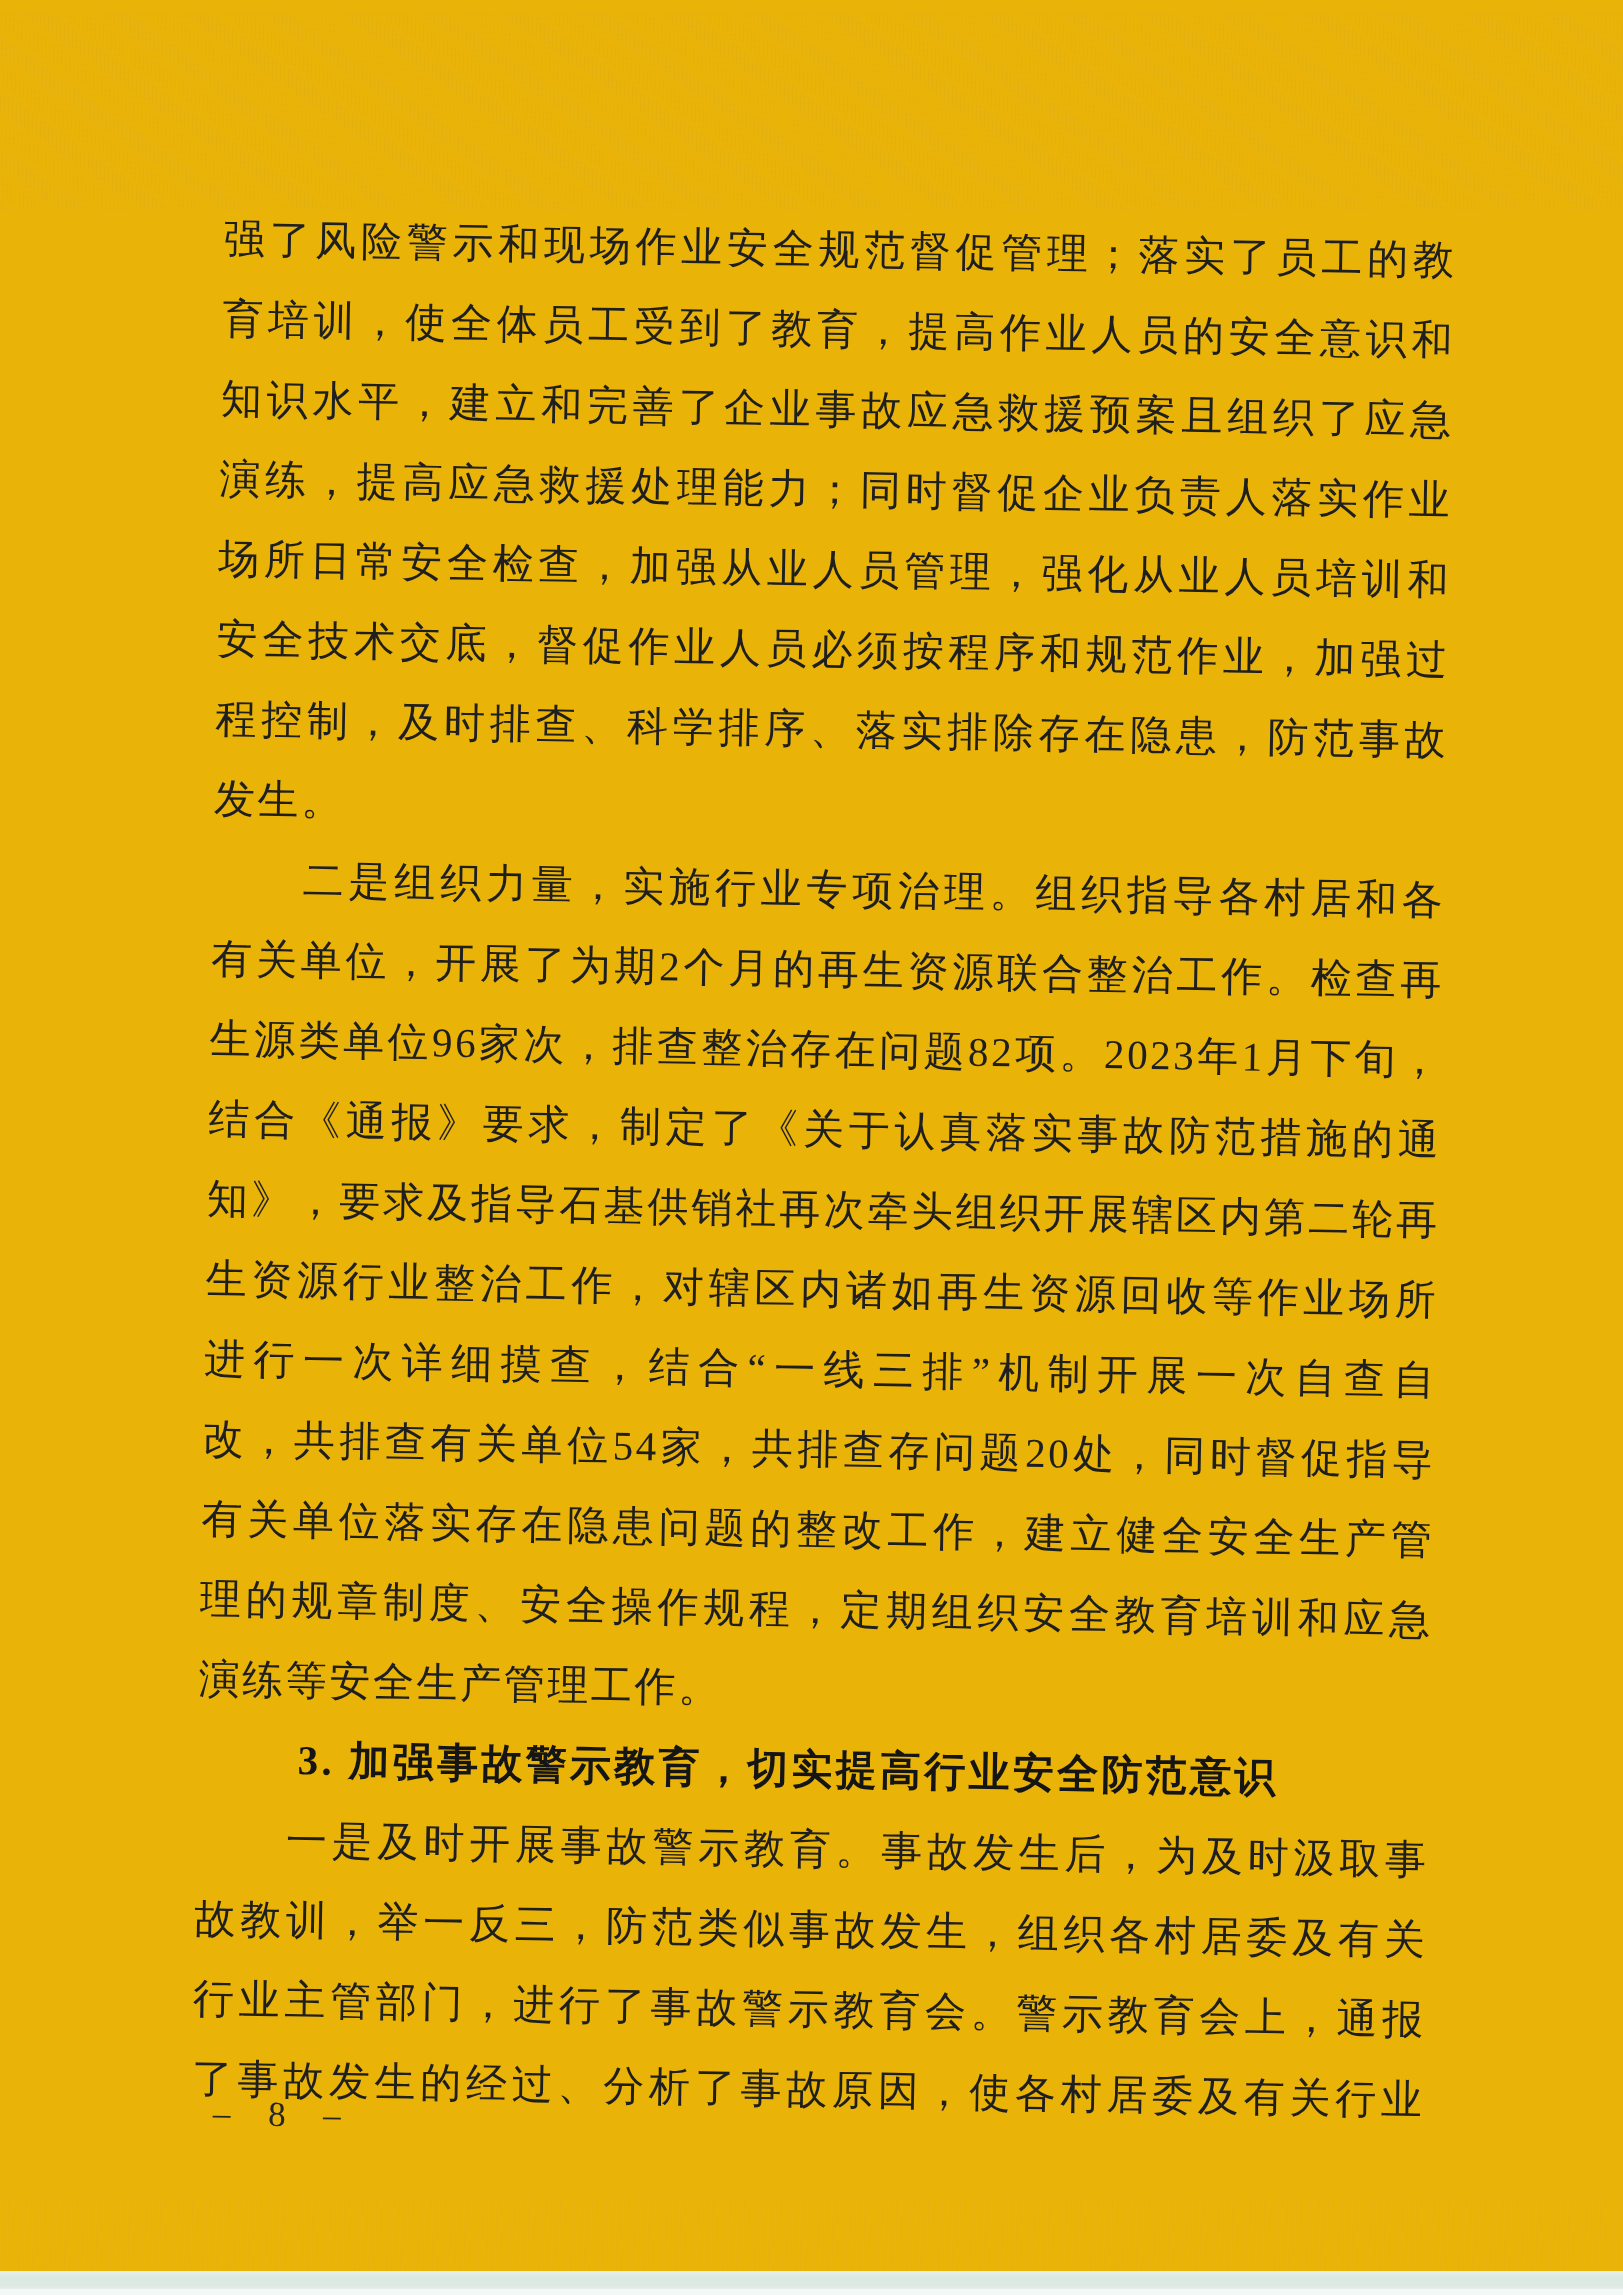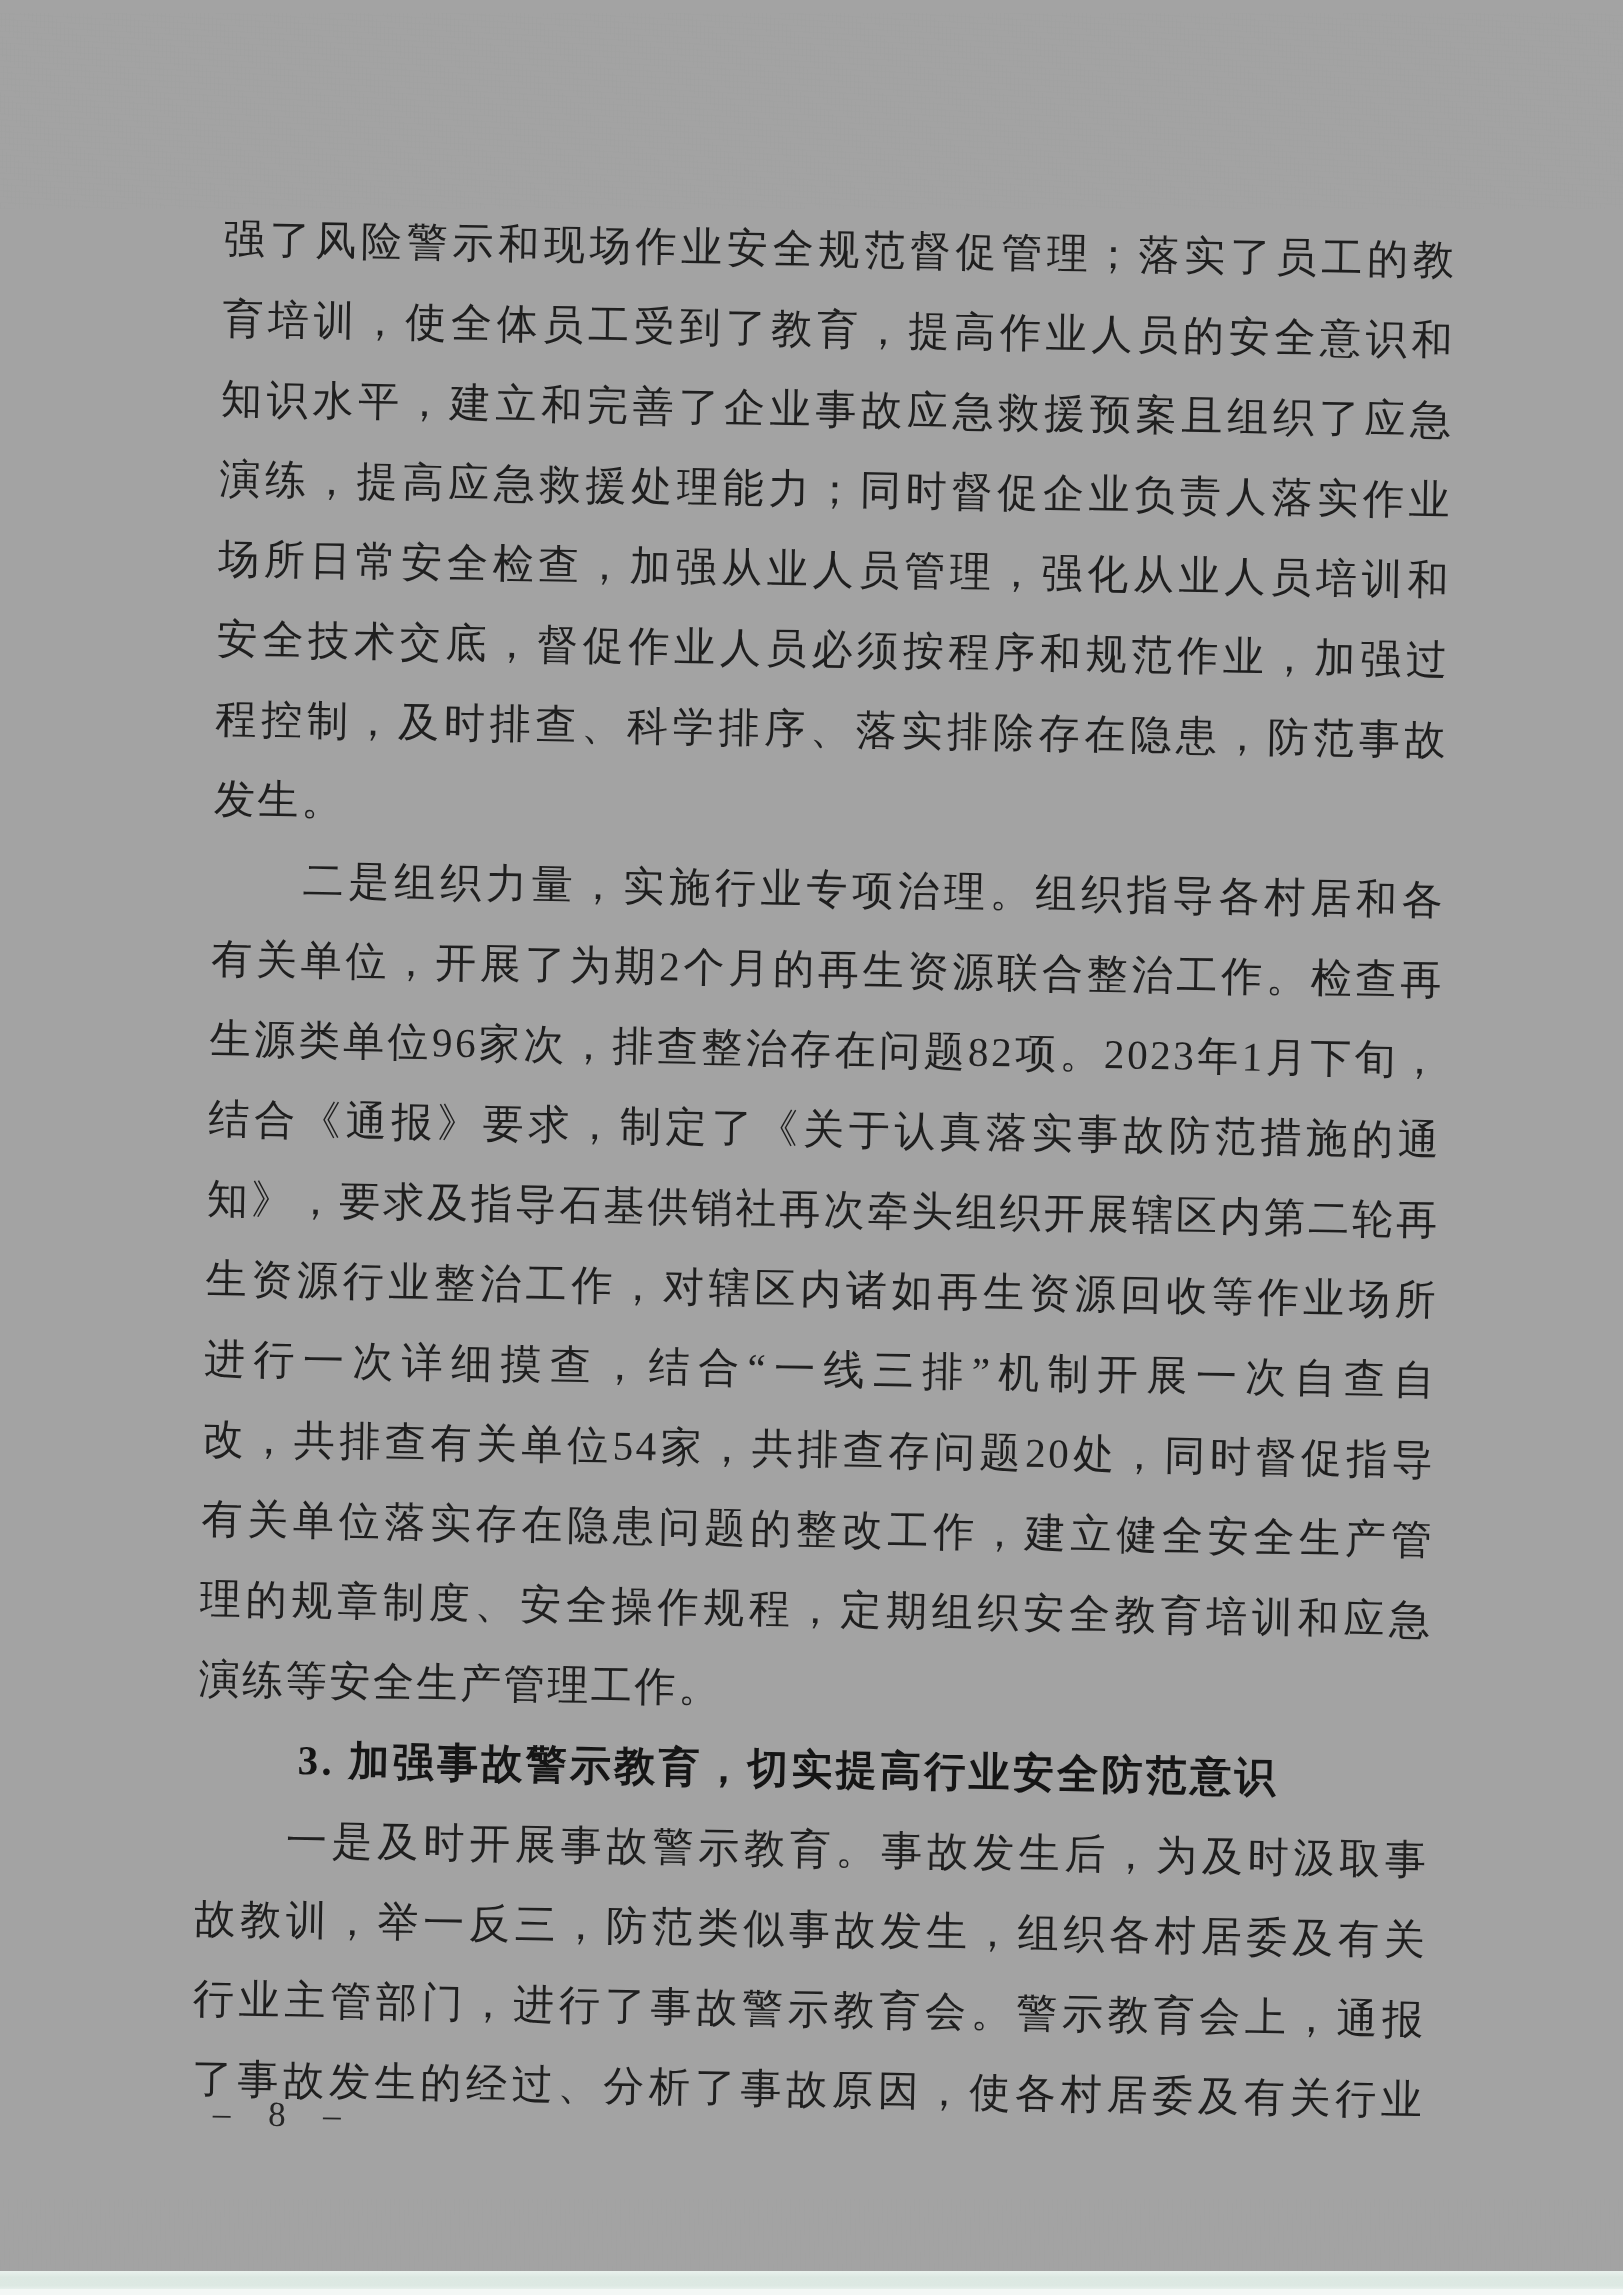--- a/index.html
+++ b/index.html
@@ -2,21 +2,21 @@
 <html lang="zh" style="font-size:10.5px"><head>
 <meta charset="utf-8">
 <style>
   html, body { margin: 0; padding: 0; }
   body { background: #ffffff; }
 
   .page {
     position: relative;
     width: 1623px;
     height: 2295px;
-    background: #a3a3a3;
+    background: #eab308;
     overflow: hidden;
     font-family: "Liberation Serif", "DejaVu Serif", serif;
   }
 
   
   .scan-noise-top {
     position: absolute;
     left: 0; top: 13px;
     width: 100%; height: 196px;
     background-image:

